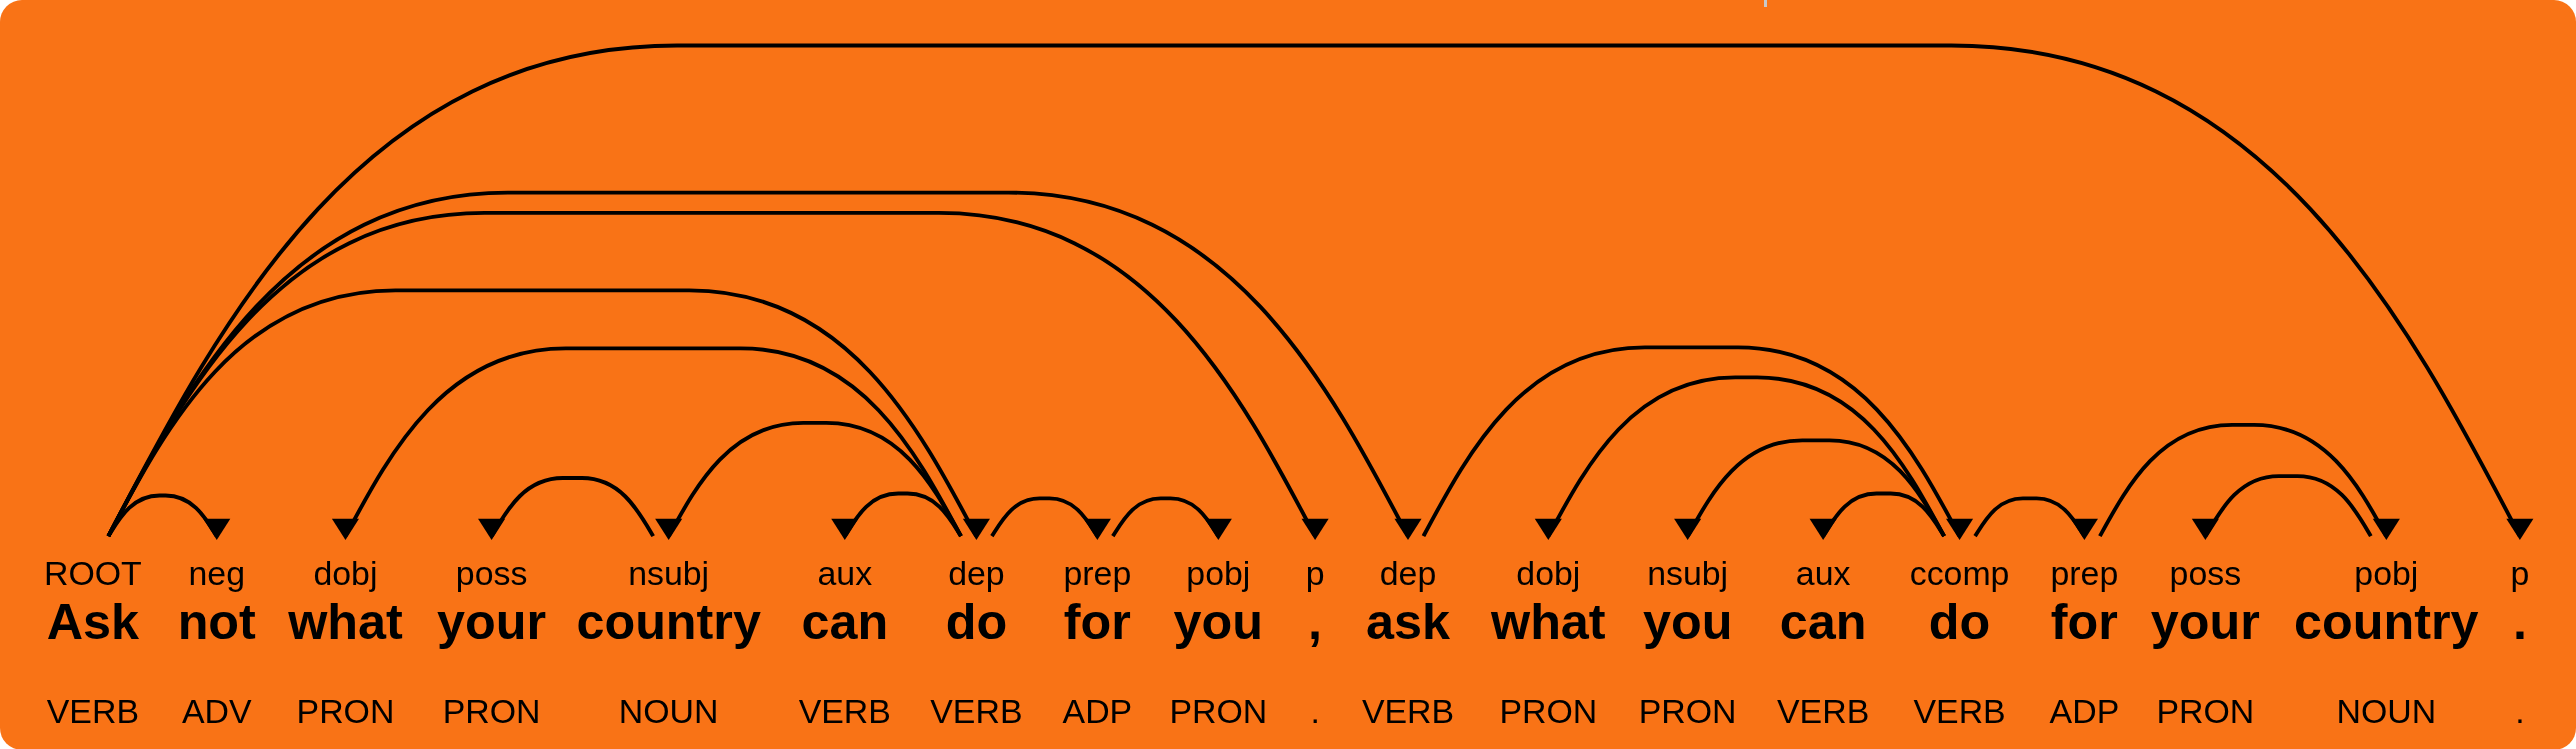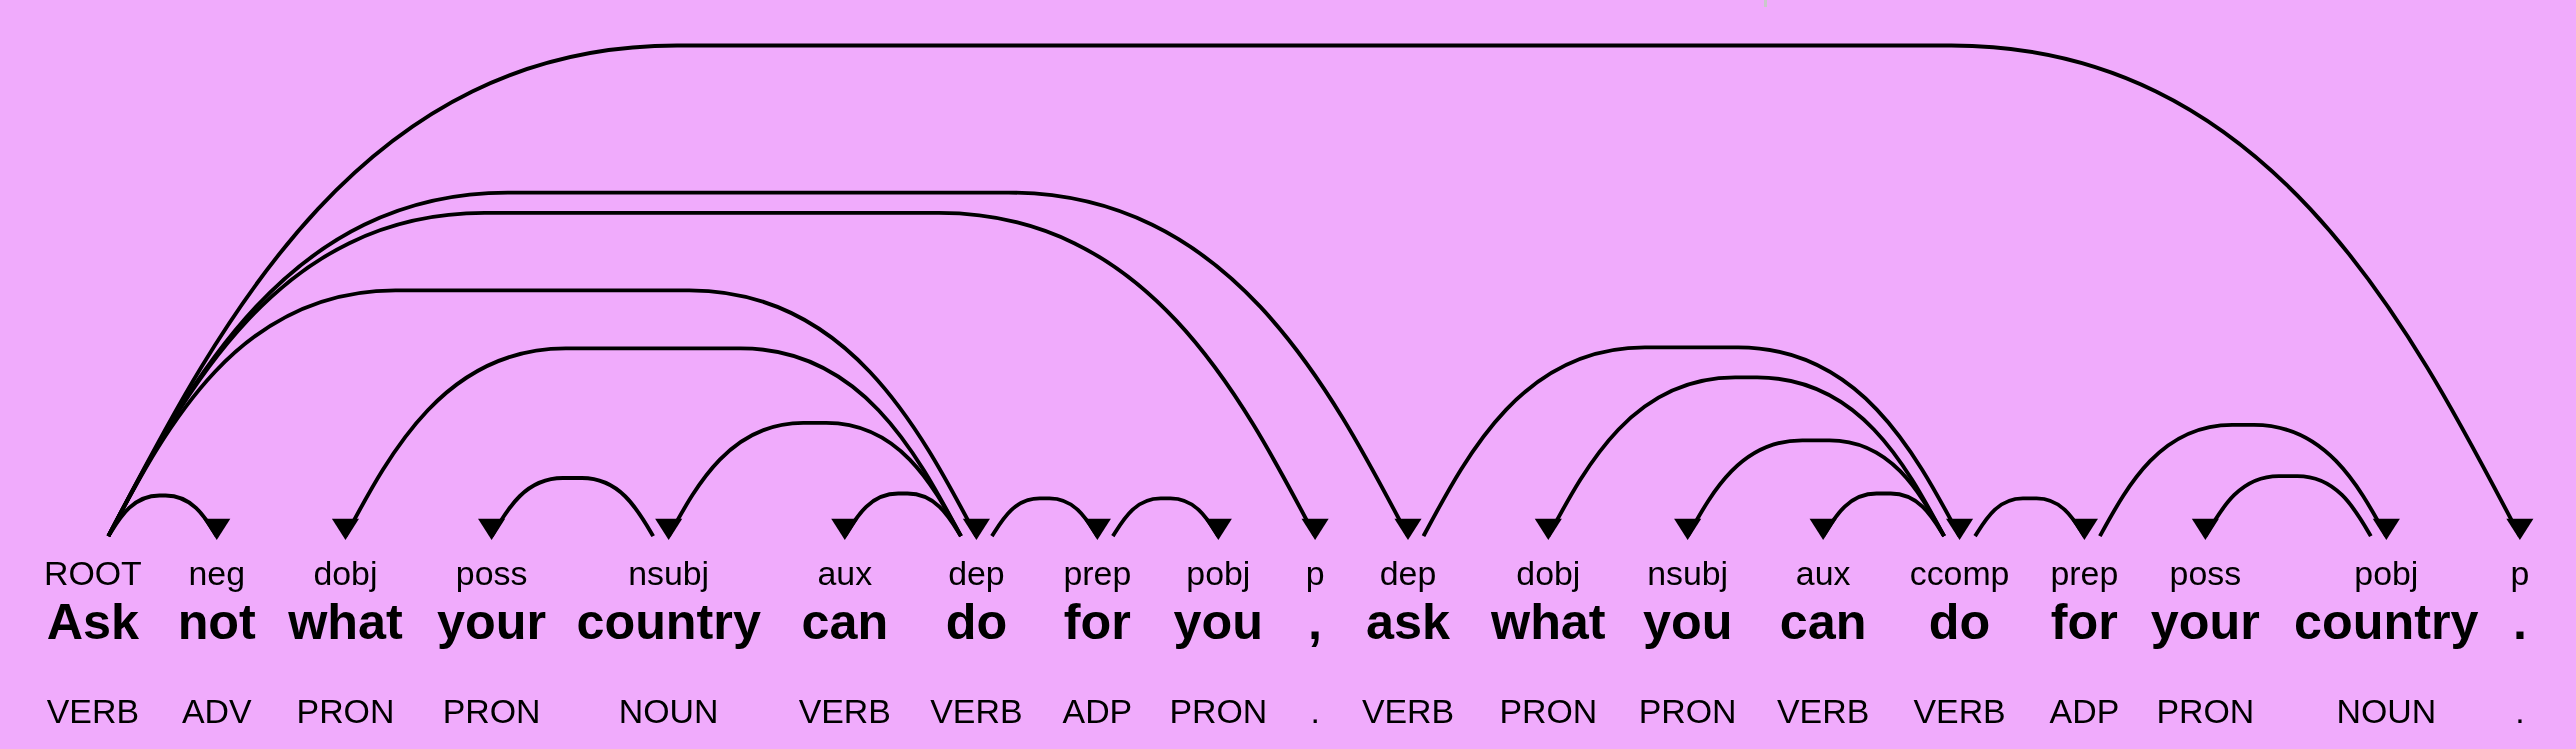--- a/index.html
+++ b/index.html
@@ -8,21 +8,21 @@
   .figure svg{position:absolute;left:0;top:0;}
   .arc{fill:none;stroke-linecap:butt;}
   .dep-label{font-size:35px;font-weight:400;}
   .word{font-size:52px;font-weight:700;}
   .pos-label{font-size:35px;font-weight:400;}
   .artifact-tick{position:absolute;top:0;}
 </style>
 </head>
 <body>
 
-<div class="figure" style="background: #f0abfc;">
+<div class="figure" style="background: #f97316; border-radius: 22px;">
   <svg width="2576" height="750" viewBox="0 0 2662 775">
     <g>
         <path d="M 112 554 C 229.53 328.05 376.4425 47 699.65 47 L 2016.35 47 C 2339.5575 47 2486.47 328.05 2604 554" class="arc" stroke="#000000" stroke-width="4"></path>
         <polygon points="2590,536 2618,536 2604,558" fill="#000000"></polygon>
         <path d="M 112 554 C 194.57 396.45000000000005 297.7825 199 524.8499999999999 199 L 1042.15 199 C 1269.2175 199 1372.43 396.45000000000005 1455 554" class="arc" stroke="#000000" stroke-width="4"></path>
         <polygon points="1441,536 1469,536 1455,558" fill="#000000"></polygon>
         <path d="M 112 554 C 189.74 405.9 286.91499999999996 220 500.7 220 L 970.3 220 C 1184.085 220 1281.26 405.9 1359 554" class="arc" stroke="#000000" stroke-width="4"></path>
         <polygon points="1345,536 1373,536 1359,558" fill="#000000"></polygon>
         <path d="M 112 554 C 171.34 441.9 245.515 300 408.7 300 L 712.3 300 C 875.485 300 949.66 441.9 1009 554" class="arc" stroke="#000000" stroke-width="4"></path>
         <polygon points="995,536 1023,536 1009,558" fill="#000000"></polygon>

